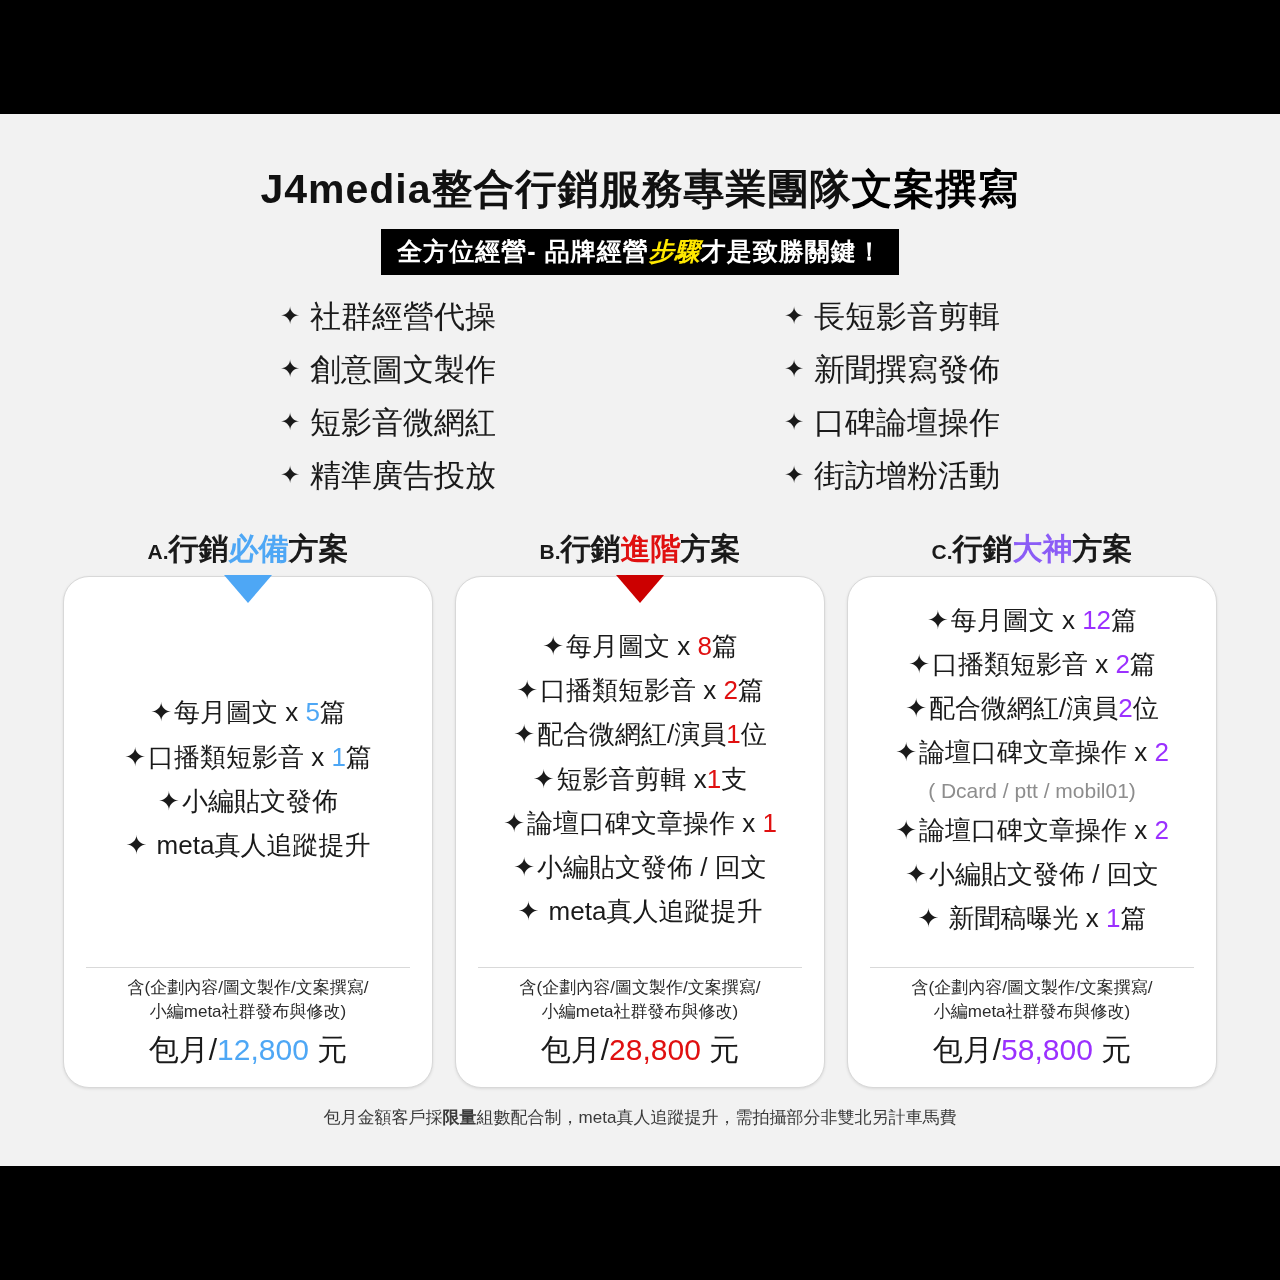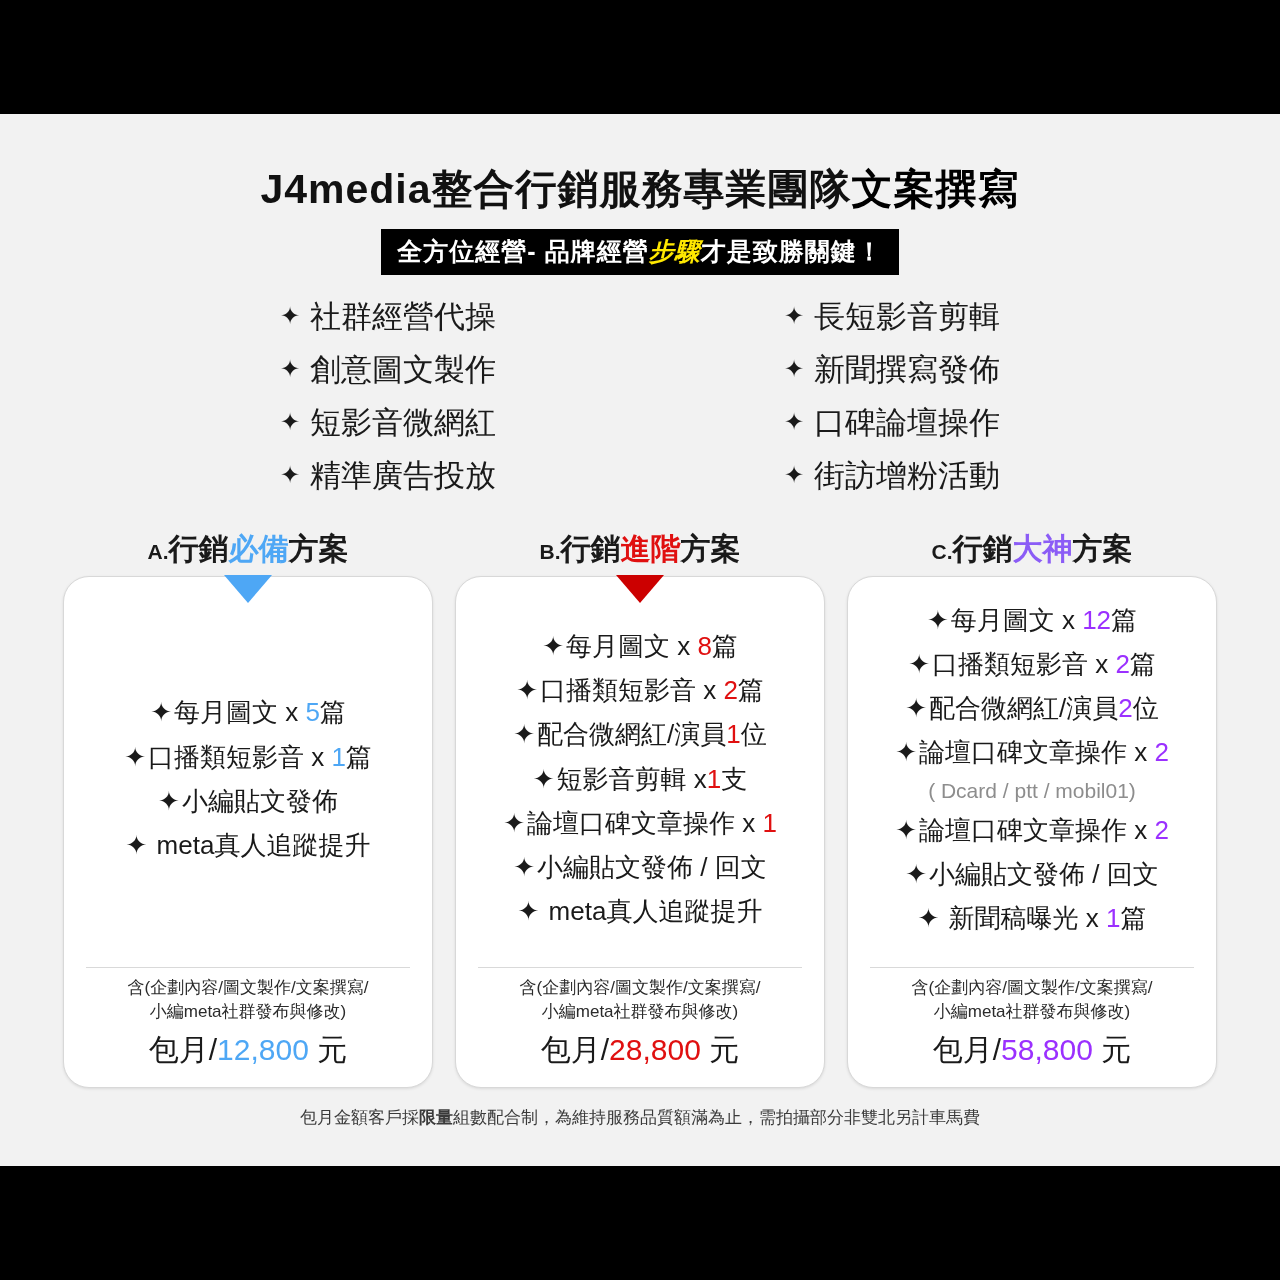--- a/index.html
+++ b/index.html
@@ -293,16 +293,16 @@
           <div class="note">含(企劃內容/圖文製作/文案撰寫/</div>
           <div class="note">小編meta社群發布與修改)</div>
           <div class="price"><span>包月/</span><span class="amount-c">58,800</span><span> 元</span></div>
         </div>
       </div>
     </div>
 
   </div>
 
   <div class="footnote">
-    <span>包月金額客戶採</span><span class="strong">限量</span><span>組數配合制，為維持服務品質額滿為止，需拍攝部分非雙北另計車馬費</span>
+    <span>包月金額客戶採</span><span class="strong">限量</span><span>組數配合制，meta真人追蹤提升，需拍攝部分非雙北另計車馬費</span>
   </div>
 
 </div>
 
 </body></html>

